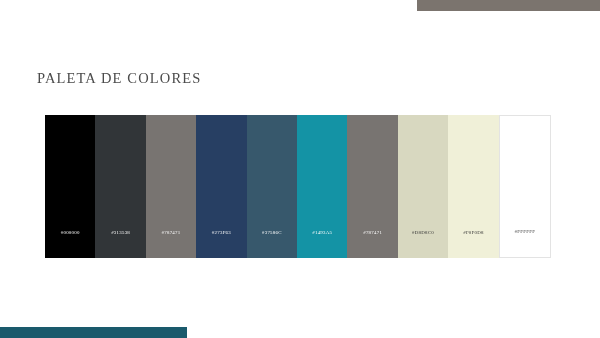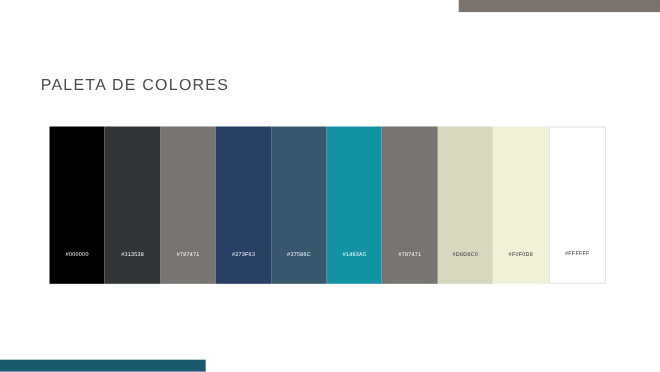--- a/index.html
+++ b/index.html
@@ -91,21 +91,21 @@
   }
 
   .swatch.has-border {
     box-sizing: border-box;
     border: 1px solid #e3e3e3;
   }
 </style>
 </head>
 <body>
 
-<div id="slide" style="background: rgb(255, 255, 255);">
+<div id="slide" style="background: rgb(255, 255, 255); font-family: Liberation Serif, serif;">
 
   <div id="top-bar" style="background: rgb(123, 116, 110);"></div>
 
   <div id="slide-title" style="color: rgb(75, 75, 75);">PALETA DE COLORES</div>
 
   <div id="palette">
       <div class="swatch" style="background: rgb(0, 0, 0);">
         <span class="swatch-label" style="color: rgb(255, 255, 255);">#000000</span>
       </div>
       <div class="swatch" style="background: rgb(49, 53, 56);">

